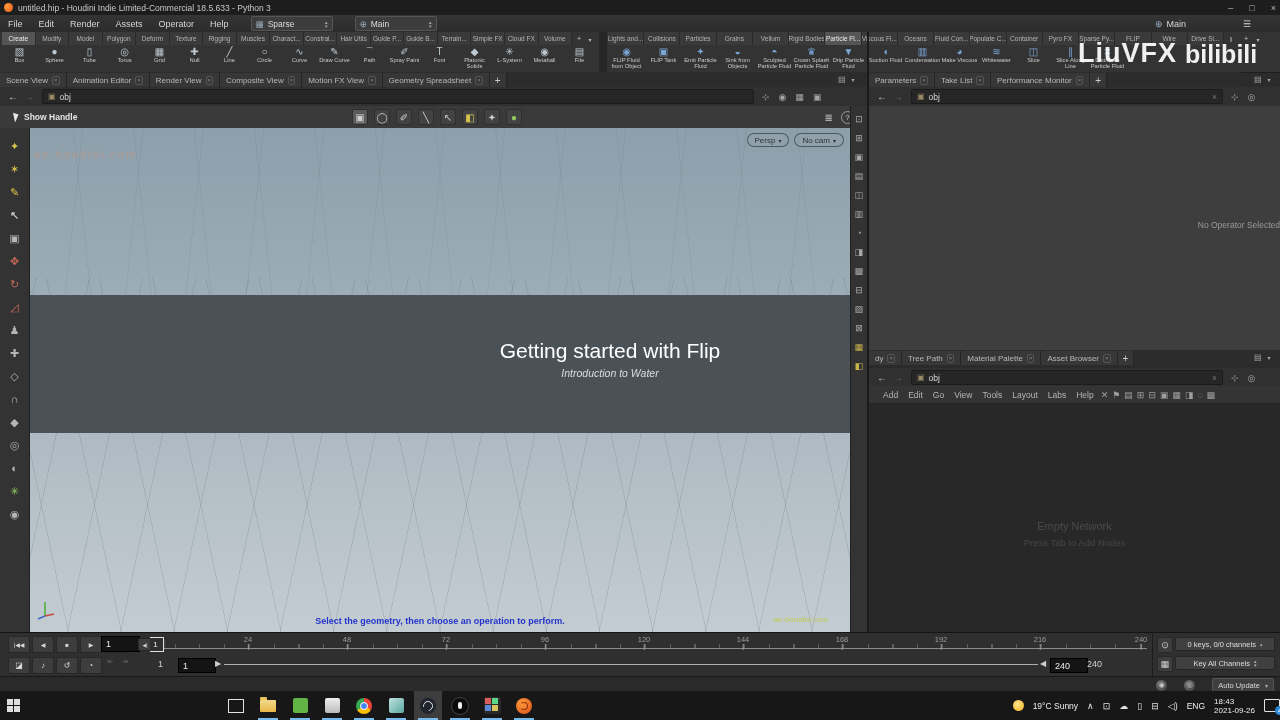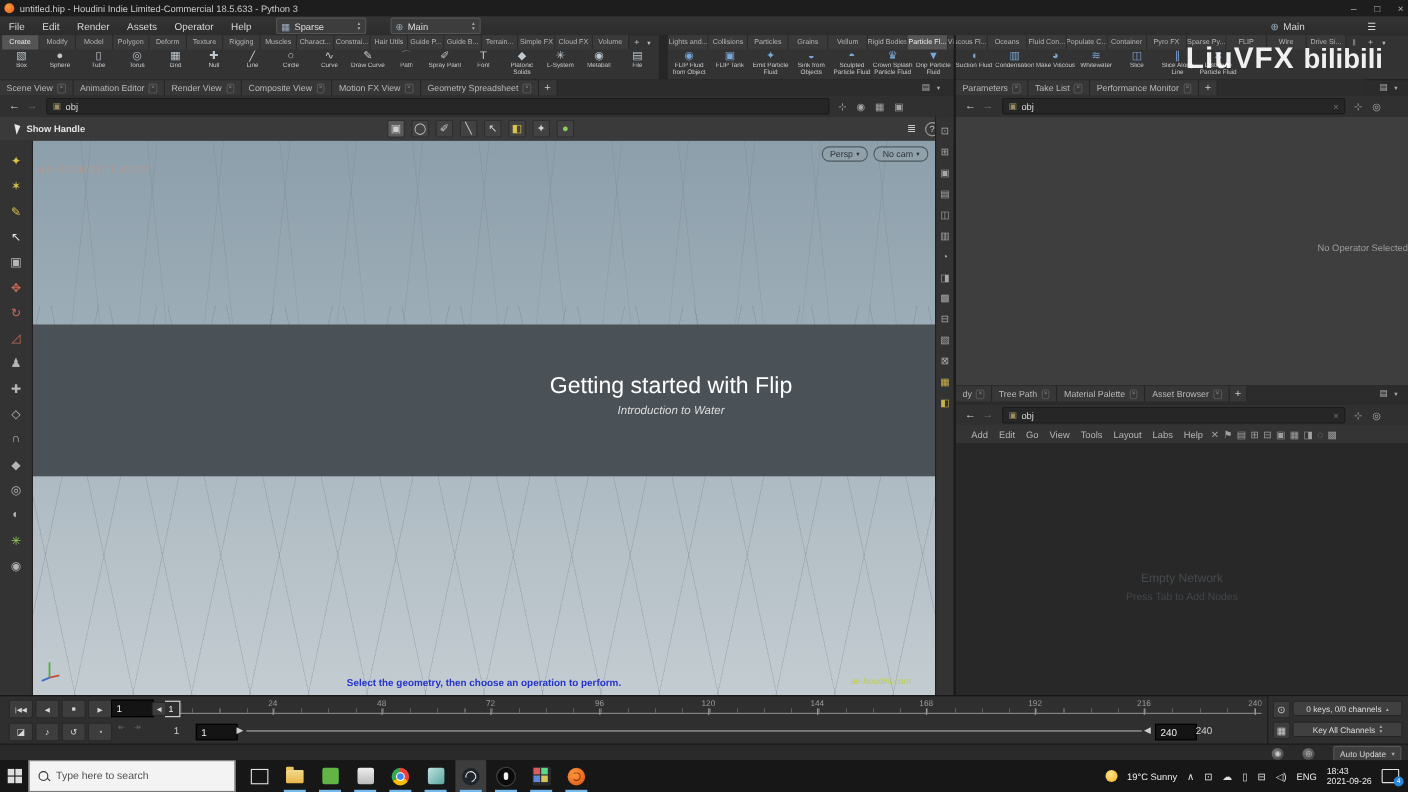--- a/index.html
+++ b/index.html
@@ -163,21 +163,21 @@
   .ic-teal{width:15px;height:15px;background:linear-gradient(135deg,#bfe3e0,#5aa7a0);border-radius:2px;}
   .ic-obs{width:16px;height:16px;border-radius:50%;background:#20242c;position:relative;}
   .ic-obs::after{content:"";position:absolute;left:3px;top:3px;width:10px;height:10px;border-radius:50%;border:1.6px solid #e8e8e8;border-bottom-color:transparent;transform:rotate(35deg);box-sizing:border-box;}
   .ic-blackcircle{width:16px;height:16px;border-radius:50%;background:#0b0b0b;border:1px solid #444;position:relative;}
   .ic-blackcircle::after{content:"";position:absolute;left:5.5px;top:4px;width:4px;height:7px;background:#f0f0f0;border-radius:2px;}
   .ic-media{width:15px;height:15px;background:#2a2a2a;border-radius:2px;display:grid;grid-template-columns:6px 6px;grid-template-rows:6px 6px;gap:1px;padding:1px;}
   .ic-media div:nth-child(1){background:#d85c5c;}.ic-media div:nth-child(2){background:#5cd88a;}
   .ic-media div:nth-child(3){background:#5c8ad8;}.ic-media div:nth-child(4){background:#d8c45c;}
   .ic-houdini{width:16px;height:16px;border-radius:50%;background:radial-gradient(circle at 38% 35%,#ff9a3c,#d84e14);position:relative;}
   .ic-houdini::after{content:"";position:absolute;left:4px;top:4px;width:8px;height:8px;border-radius:50%;border:1.6px solid rgba(120,30,0,.8);border-left-color:transparent;box-sizing:border-box;}
-  .tray{position:absolute;right:0;top:0;height:29px;display:flex;align-items:center;gap:9px;padding-right:8px;font-size:8.5px;color:#ececec;}
+  .tray{position:absolute;right:0;top:0;height:29px;display:flex;align-items:center;gap:9px;font-size:8.5px;color:#ececec;}
   .sun{width:11px;height:11px;border-radius:50%;background:radial-gradient(circle at 40% 35%,#ffe48a,#f2b01e);}
   .trayic{font-size:9px;color:#e0e0e0;}
   .clockblk{font-size:8px;line-height:9px;}
   .notif{position:relative;width:14px;height:11px;border:1.2px solid #e4e4e4;border-radius:1px;}
   .badge{position:absolute;right:-5px;bottom:-4px;width:9px;height:9px;border-radius:50%;background:#2b88d8;color:#fff;font-size:6px;display:flex;align-items:center;justify-content:center;}
 </style>
 </head>
 <body>
 
 <div class="screen">
@@ -710,24 +710,20 @@
 
   <div class="taskbar">
     <div class="startbtn">
       <div class="winlogo">
           <div></div>
           <div></div>
           <div></div>
           <div></div>
         </div>
     </div>
-    <div class="searchbox">
-      <div class="mag"></div>
-      <span>Type here to search</span>
-    </div>
     <div class="appslot" style="left:222px;">
         <div class="ic-taskview"></div>
       </div>
     <div class="appslot open" style="left:254px;">
         <div class="ic-folder"></div>
       </div>
     <div class="appslot open" style="left:286px;">
         <div class="ic-green"></div>
       </div>
     <div class="appslot open" style="left:318px;">

